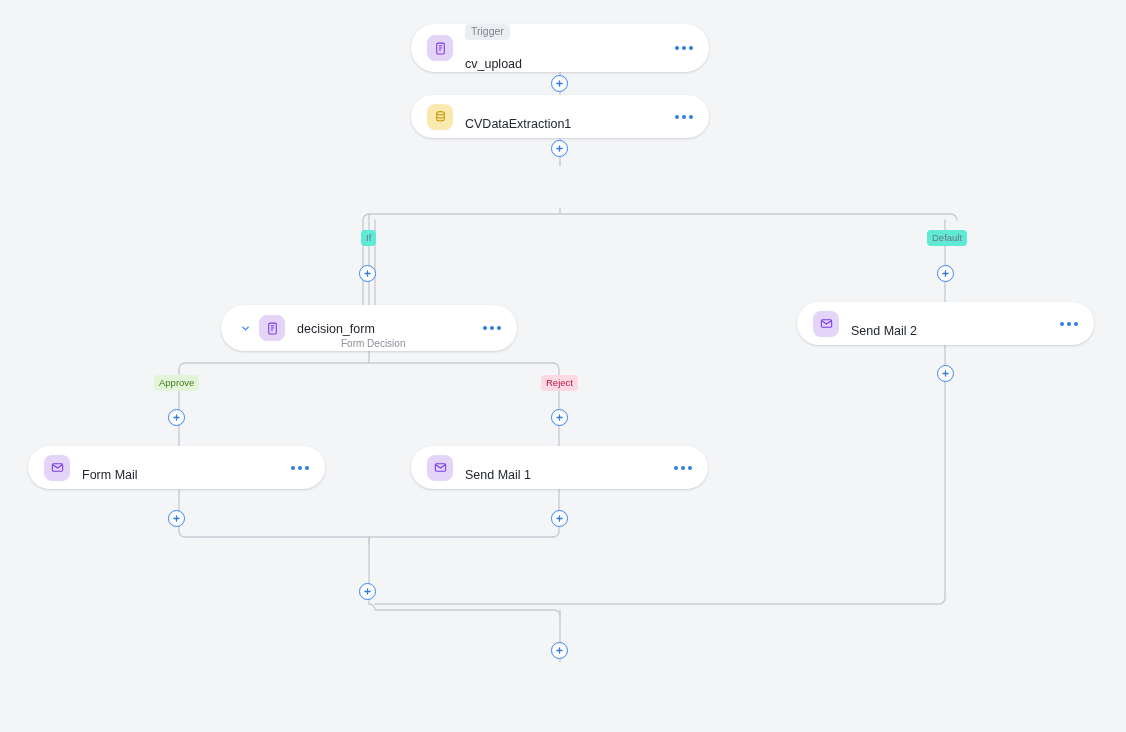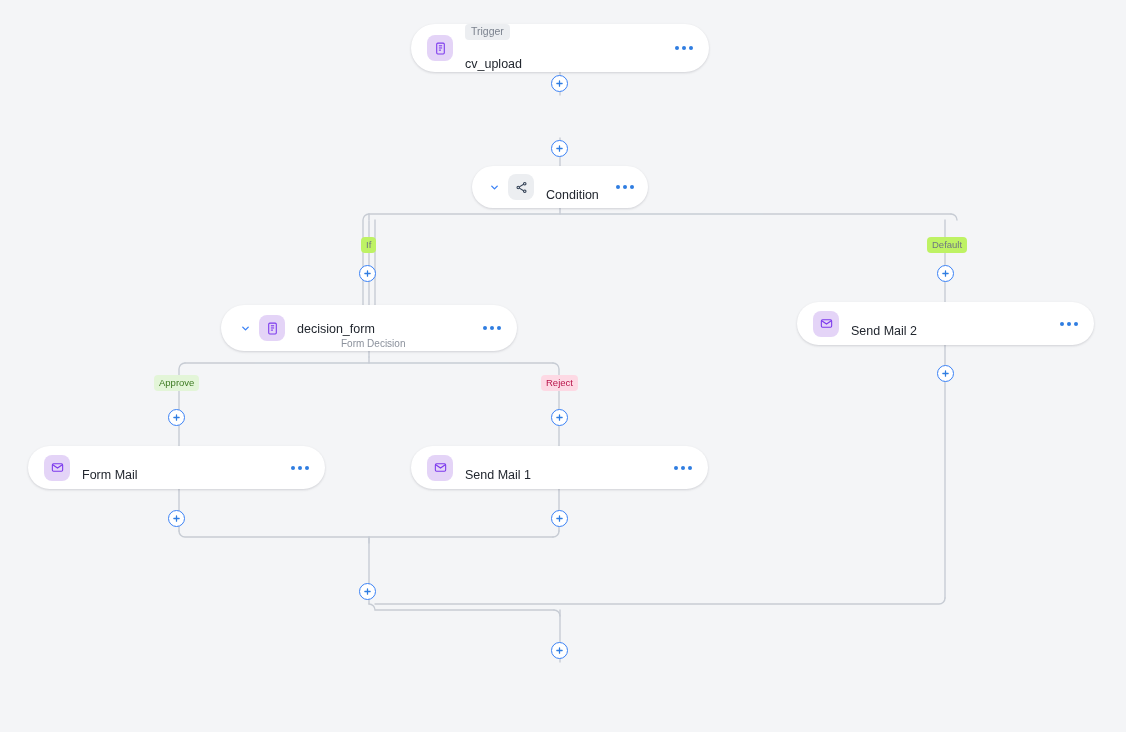--- a/index.html
+++ b/index.html
@@ -87,21 +87,21 @@
   
   .elabel {
     position: absolute;
     font-size: 9.5px;
     line-height: 13px;
     padding: 1px 5px 2px;
     border-radius: 4px;
     white-space: nowrap;
     z-index: 4;
   }
-  .elabel.grey   { background: #bef264; color: #6f7681; margin-top: 7px; }
+  .elabel.grey   { background: #5eead4; color: #6f7681; }
   .elabel.green  { background: #e3f5d8; color: #3d7a22; }
   .elabel.red    { background: #fdd9e4; color: #b8144a; }
 </style>
 </head>
 <body>
 
 <div id="canvas">
 
   <svg id="edges" viewBox="0 0 1126 732" xmlns="http://www.w3.org/2000/svg">
     <g fill="none" stroke="#c7ccd4" stroke-width="1.4" stroke-linecap="round">
@@ -160,45 +160,38 @@
       <span class="badge">Trigger</span>
       <span class="ntitle">cv_upload</span>
     </span>
     <span class="dots">
         <i></i>
         <i></i>
         <i></i>
       </span>
   </div>
 
-
-  <div class="node" style="left:472px; top:166px; width:176px; height:42px; padding:0 14px;">
-    <span class="chevron">
-      <svg width="11" height="11" viewBox="0 0 24 24" fill="none" stroke="currentColor" stroke-width="3" stroke-linecap="round" stroke-linejoin="round">
-          <polyline points="6 9 12 15 18 9"></polyline>
-        </svg>
-    </span>
-    <span class="nicon grey">
-      <svg width="13" height="13" viewBox="0 0 24 24" fill="none" stroke="currentColor" stroke-width="2">
-        <circle cx="18" cy="5" r="2.3"></circle>
-          <circle cx="18" cy="19" r="2.3"></circle>
-          <circle cx="6" cy="12" r="2.3"></circle>
-        <line x1="8.1" y1="10.9" x2="15.9" y2="6.1"></line>
-          <line x1="8.1" y1="13.1" x2="15.9" y2="17.9"></line>
-      </svg>
-    </span>
-    <span class="ntext">
-      <span class="ntitle">Condition</span>
-    </span>
-    <span class="dots">
-        <i></i>
-        <i></i>
-        <i></i>
-      </span>
-  </div>
+  <div class="node" style="left:411px; top:95px; width:298px; height:43px;">
+    <span class="nicon amber">
+      <svg width="13" height="13" viewBox="0 0 24 24" fill="none" stroke="currentColor" stroke-width="2">
+        <ellipse cx="12" cy="6" rx="7" ry="3"></ellipse>
+        <path d="M5 6v6c0 1.7 3.1 3 7 3s7-1.3 7-3V6"></path>
+        <path d="M5 12v5c0 1.7 3.1 3 7 3s7-1.3 7-3v-5"></path>
+      </svg>
+    </span>
+    <span class="ntext">
+      <span class="ntitle">CVDataExtraction1</span>
+    </span>
+    <span class="dots">
+        <i></i>
+        <i></i>
+        <i></i>
+      </span>
+  </div>
+
 
   <div class="node" style="left:221px; top:305px; width:296px; height:46px;">
     <span class="chevron">
       <svg width="11" height="11" viewBox="0 0 24 24" fill="none" stroke="currentColor" stroke-width="3" stroke-linecap="round" stroke-linejoin="round">
           <polyline points="6 9 12 15 18 9"></polyline>
         </svg>
     </span>
     <span class="nicon purple">
       <svg width="13" height="13" viewBox="0 0 24 24" fill="none" stroke="currentColor" stroke-width="2">
         <rect x="5" y="2" width="14" height="20" rx="2"></rect>

